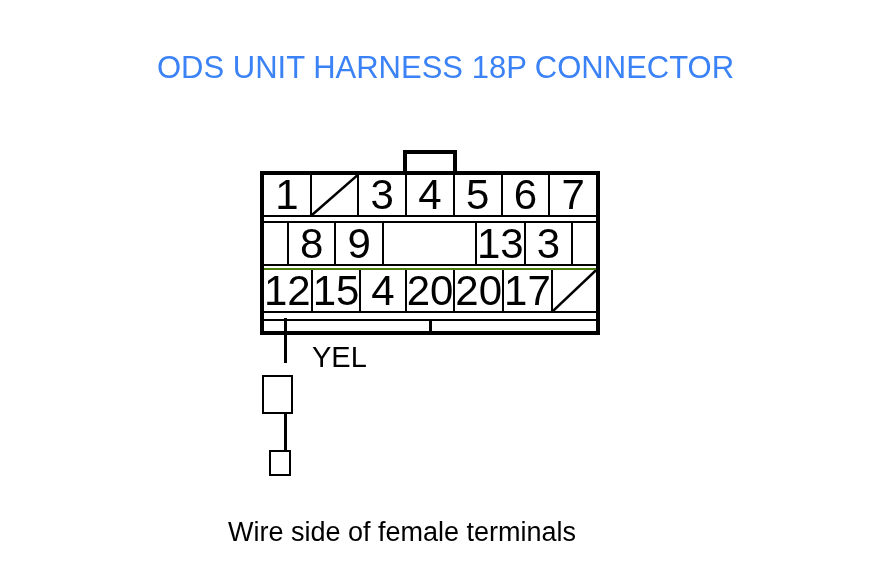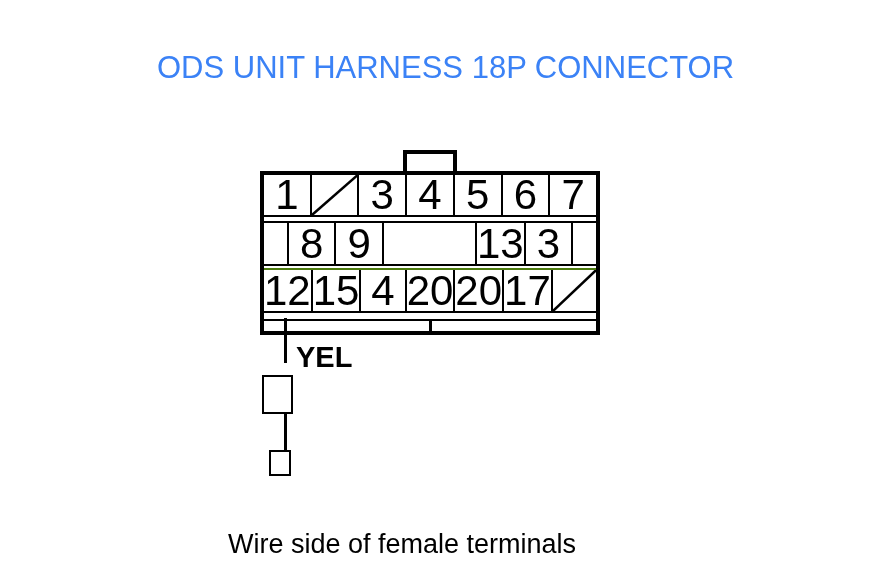--- a/index.html
+++ b/index.html
@@ -113,45 +113,43 @@
   .wire-seg {
     position: absolute;
     width: 3px;
     background: #000;
   }
   .wire-1 { left: 284px; top: 318px; height: 45px; }
   .wire-2 { left: 284px; top: 412px; height: 40px; }
 
   .wire-label {
     position: absolute;
-    left: 296px;
+    left: 312px;
     top: 343px;
     font-size: 29px;
     line-height: 1;
     white-space: nowrap;
-    font-weight: bold;
   }
 
   .term-box {
     position: absolute;
     border: 2px solid #000;
     box-sizing: border-box;
     background: #fff;
   }
   .term-large { left: 262px; top: 375px; width: 31px; height: 39px; }
   .term-small { left: 269px; top: 450px; width: 22px; height: 26px; }
 
   .caption {
     position: absolute;
     left: 228px;
     top: 519px;
     font-size: 27px;
     line-height: 1;
     white-space: nowrap;
-    margin-top: 12px;
   }
 </style>
 </head>
 <body>
 
 <div id="canvas">
 
   <div class="title">ODS UNIT HARNESS 18P CONNECTOR</div>
 
   <div class="tab"></div>

